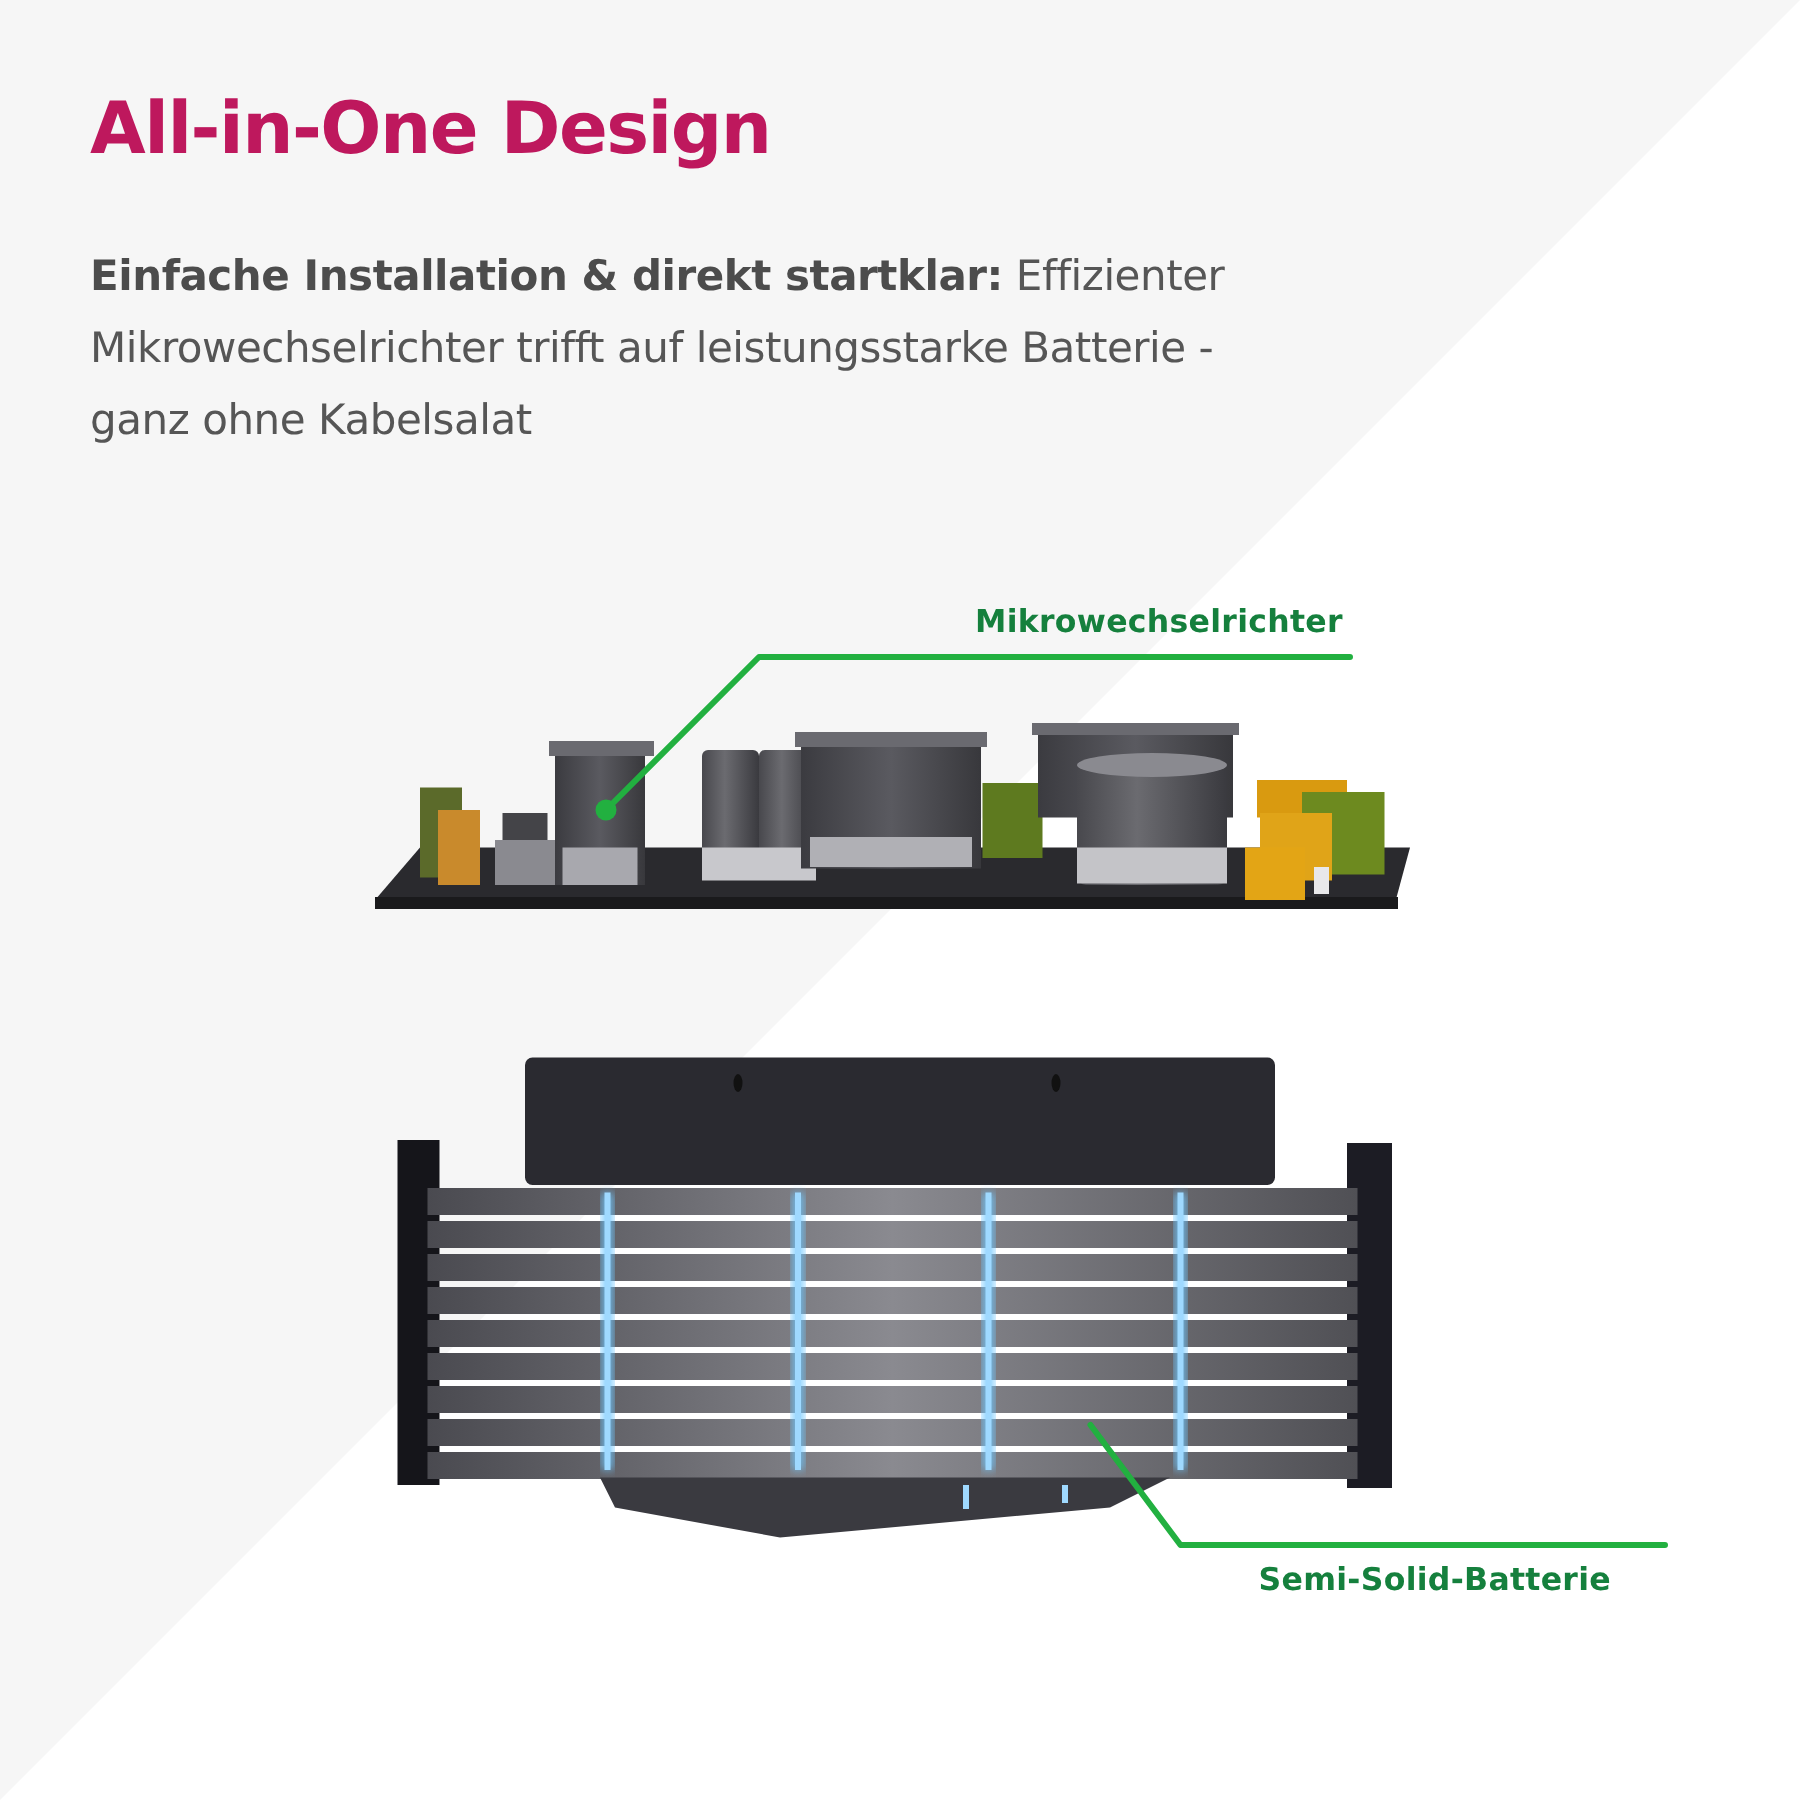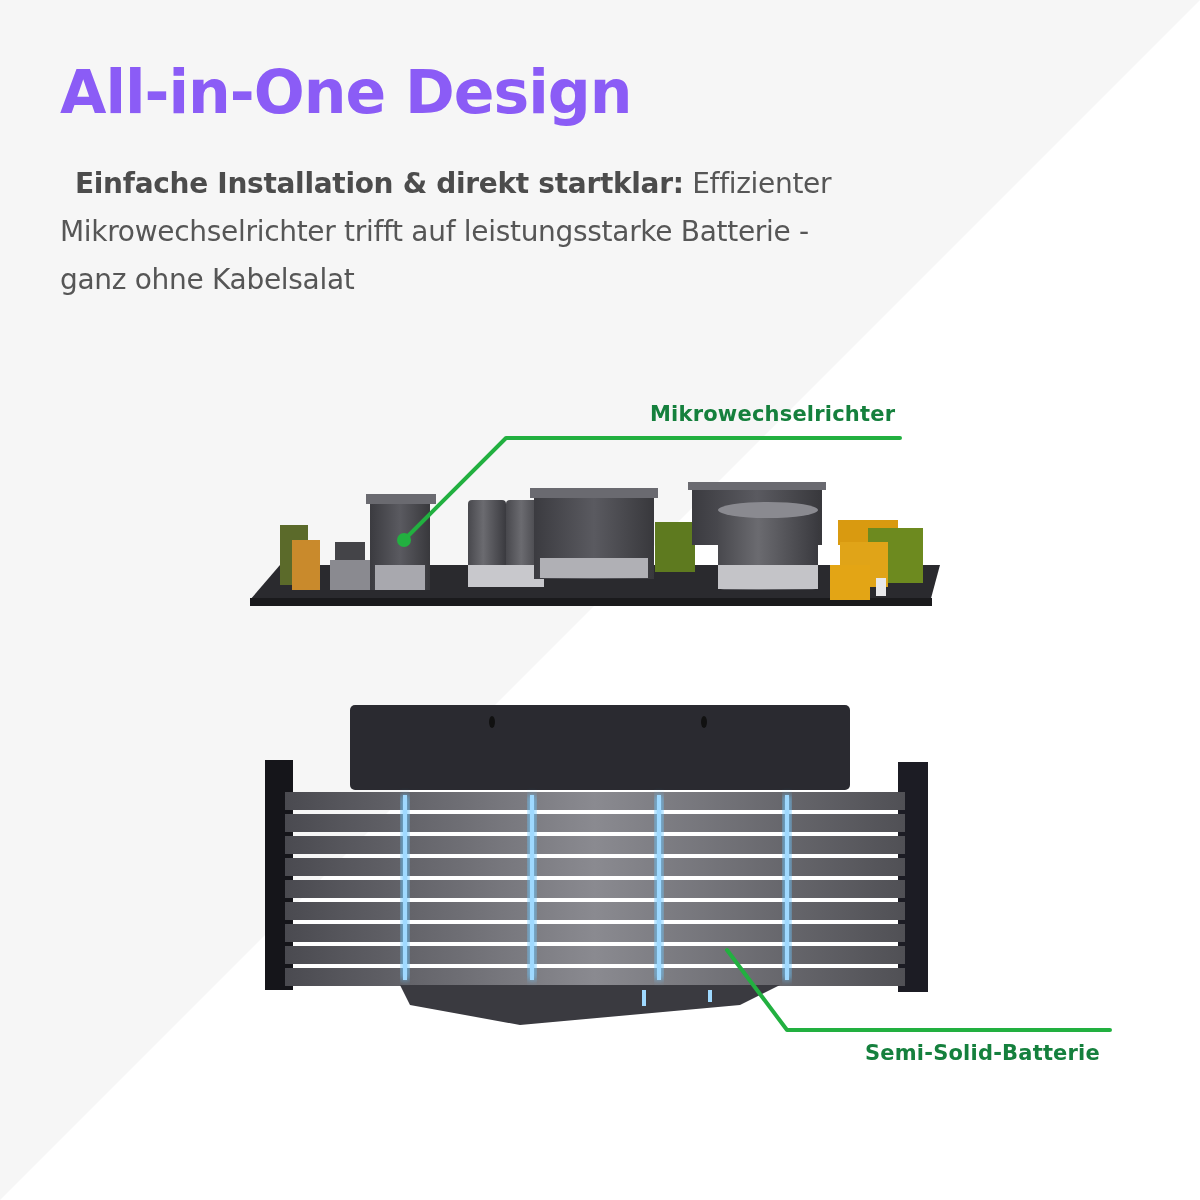--- a/index.html
+++ b/index.html
@@ -1,20 +1,20 @@
 <!DOCTYPE html>
 <html><head>
 <meta charset="utf-8">
 <style>
   html, body { margin:0; padding:0; }
   body { width:1200px; height:1200px; position:relative; overflow:hidden; background:#ffffff; font-family:"DejaVu Sans", sans-serif; }
   .bg-tri { position:absolute; left:0; top:0; width:1200px; height:1200px; }
-  .headline { position:absolute; left:60px; top:62px; margin:0; font-size:60px; font-weight:bold; color:#8b5cf6; letter-spacing:-1px; line-height:1; }
+  .headline { position:absolute; left:60px; top:62px; margin:0; font-size:48px; font-weight:bold; color:#be185d; letter-spacing:-1px; line-height:1; }
   .subtext { position:absolute; left:60px; top:160px; width:820px; font-size:28px; line-height:48px; color:#565656; font-family:"DejaVu Sans", sans-serif; letter-spacing:-0.3px; }
-  .subtext b { font-weight:bold; color:#4c4c4c;margin-left:15px; }
+  .subtext b { font-weight:bold; color:#4c4c4c; }
   .label { position:absolute; font-size:21px; font-weight:bold; color:#15803d; letter-spacing:0.2px; }
   .callouts { position:absolute; left:0; top:0; width:1200px; height:1200px; pointer-events:none; }
   .img-box { position:absolute; }
 </style>
 </head>
 <body>
 
 <svg class="bg-tri" viewBox="0 0 1200 1200">
   <polygon points="0,0 1200,0 0,1200" fill="#f6f6f6"></polygon>
 </svg>
@@ -119,13 +119,13 @@
   </g>
 </svg>
 
 <svg class="callouts" viewBox="0 0 1200 1200">
   <polyline points="404,540 506,438 900,438" fill="none" stroke="#22b040" stroke-width="4" stroke-linecap="round" stroke-linejoin="round"></polyline>
   <circle cx="404" cy="540" r="7" fill="#22b040"></circle>
   <polyline points="727,950 787,1030 1110,1030" fill="none" stroke="#22b040" stroke-width="4" stroke-linecap="round" stroke-linejoin="round"></polyline>
 </svg>
 
 <div class="label" style="left:650px;top:402px;">Mikrowechselrichter</div>
-<div class="label" style="left:865px;top:1041px;">Semi-Solid-Batterie</div>
+<div class="label" style="left:839px;top:1041px;">Semi-Solid-Batterie</div>
 
 </body></html>

